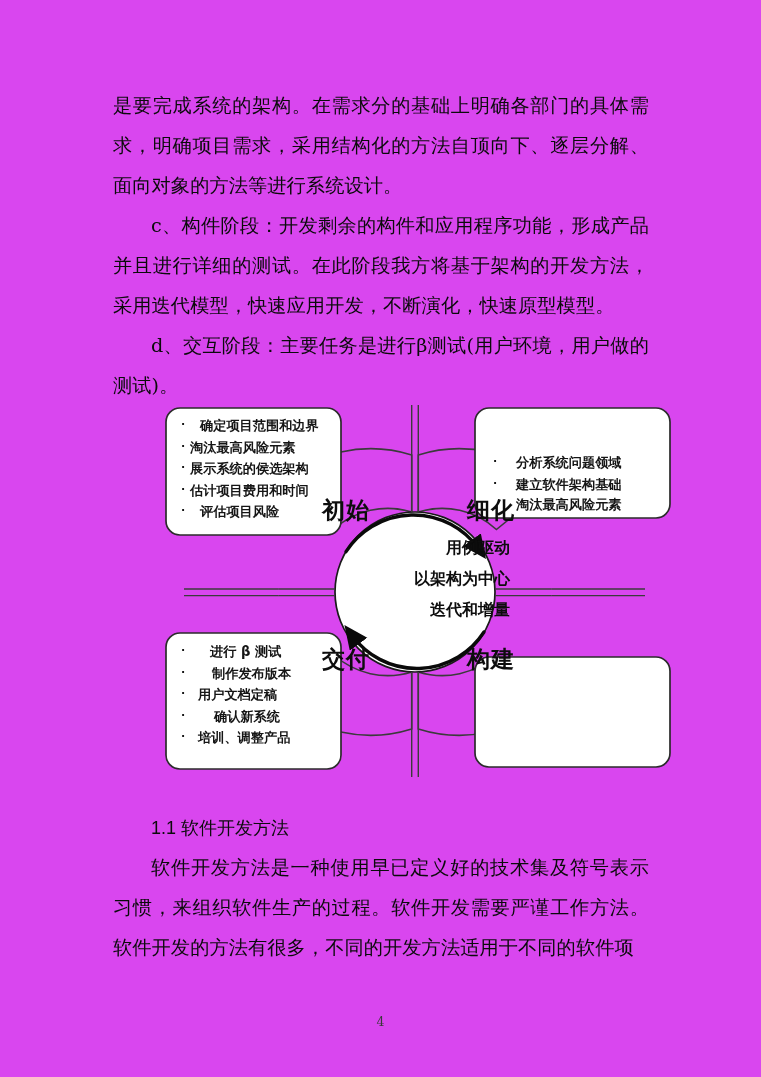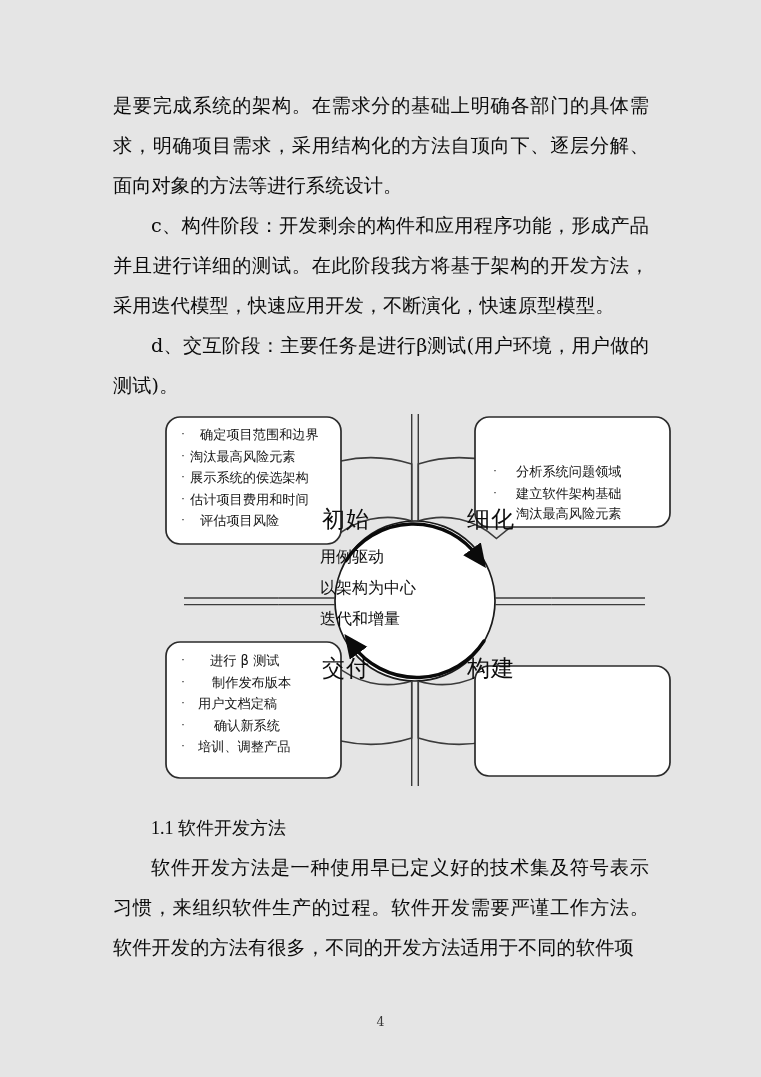--- a/index.html
+++ b/index.html
@@ -9,21 +9,21 @@
     background: #ffffff;
   }
   body {
     font-family: "DejaVu Serif", "Liberation Serif", serif;
     color: #000000;
   }
   #page {
     position: relative;
     width: 761px;
     height: 1077px;
-    background: #e5e5e5;
+    background: #d946ef;
     overflow: hidden;
   }
   .textblock {
     position: absolute;
     left: 113px;
     width: 536px;
   }
   .para {
     font-family: "DejaVu Serif", "Liberation Serif", serif;
     font-size: 19.2px;
@@ -31,21 +31,21 @@
     text-align: justify;
     text-justify: inter-character;
     letter-spacing: 0.1px;
     color: #0b0b0b;
     margin: 0;
   }
   .para.indent {
     text-indent: 38px;
   }
   .heading-line {
-    font-family: Liberation Serif, serif;
+    font-family: Liberation Sans, sans-serif;
     font-size: 18px;
     line-height: 40px;
     color: #0b0b0b;
     margin: 0;
     padding-left: 38px;
   }
   .pagenum {
     position: absolute;
     left: 0;
     top: 1014px;
@@ -53,23 +53,24 @@
     text-align: center;
     font-family: "DejaVu Serif", "Liberation Serif", serif;
     font-size: 12.5px;
     color: #3a3a3a;
   }
 
   
   #figure {
     position: absolute;
     left: 150px;
-    top: 408px;
+    top: 399px;
     width: 530px;
     height: 386px;
+    font-weight: bold;
   }
   #figure svg {
     display: block;
   }
   .cbox-text {
     position: absolute;
     font-family: "DejaVu Sans", "Liberation Sans", sans-serif;
     font-size: 13.2px;
     line-height: 20.5px;
     color: #151515;
@@ -92,21 +93,21 @@
     position: absolute;
     font-family: "DejaVu Sans", "Liberation Sans", sans-serif;
     font-size: 23px;
     color: #0d0d0d;
     white-space: nowrap;
     letter-spacing: 1px;
   }
   .center-text {
     position: absolute;
     width: 190px;
-    text-align: left;
+    text-align: right;
     font-family: "DejaVu Sans", "Liberation Sans", sans-serif;
     font-size: 16px;
     line-height: 31px;
     color: #0d0d0d;
     white-space: nowrap;
   }
 </style>
 </head>
 <body>
 

